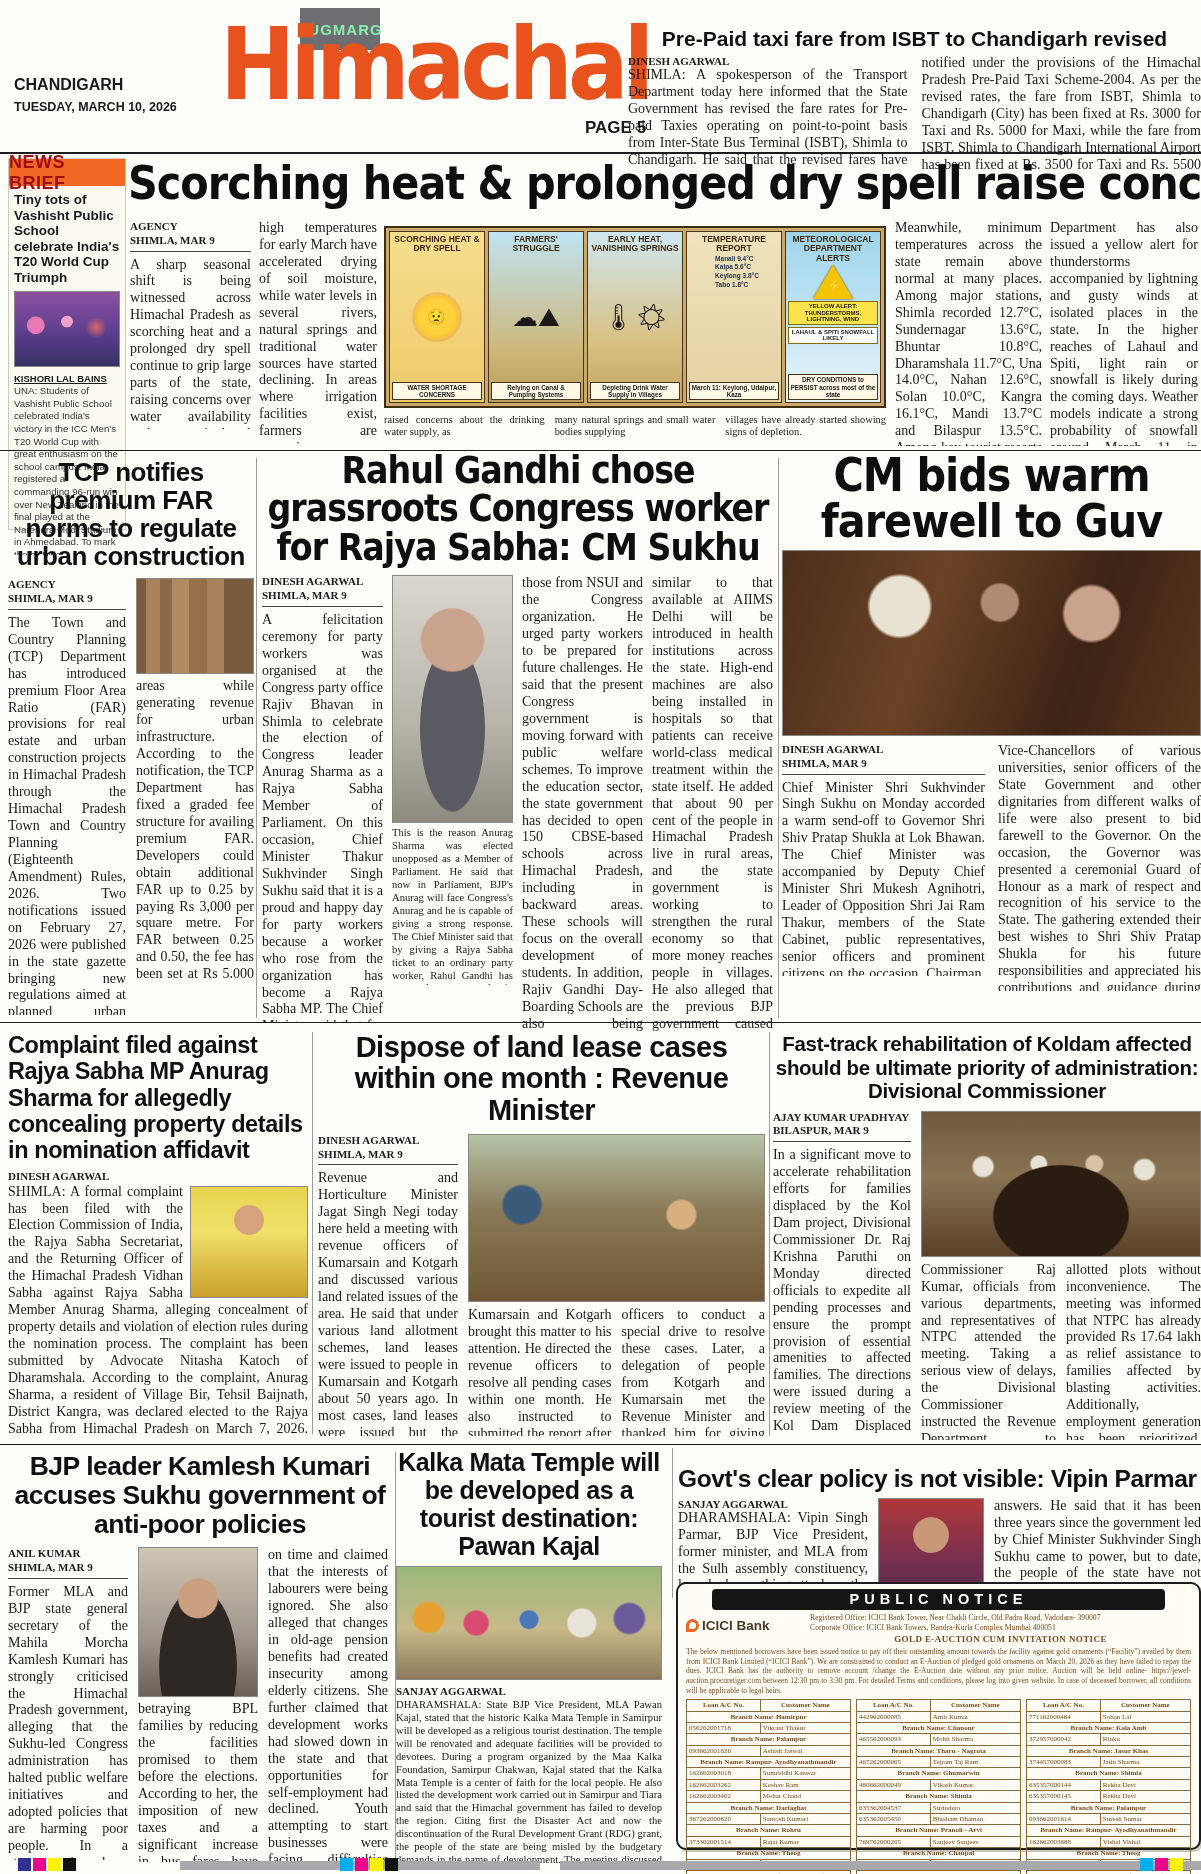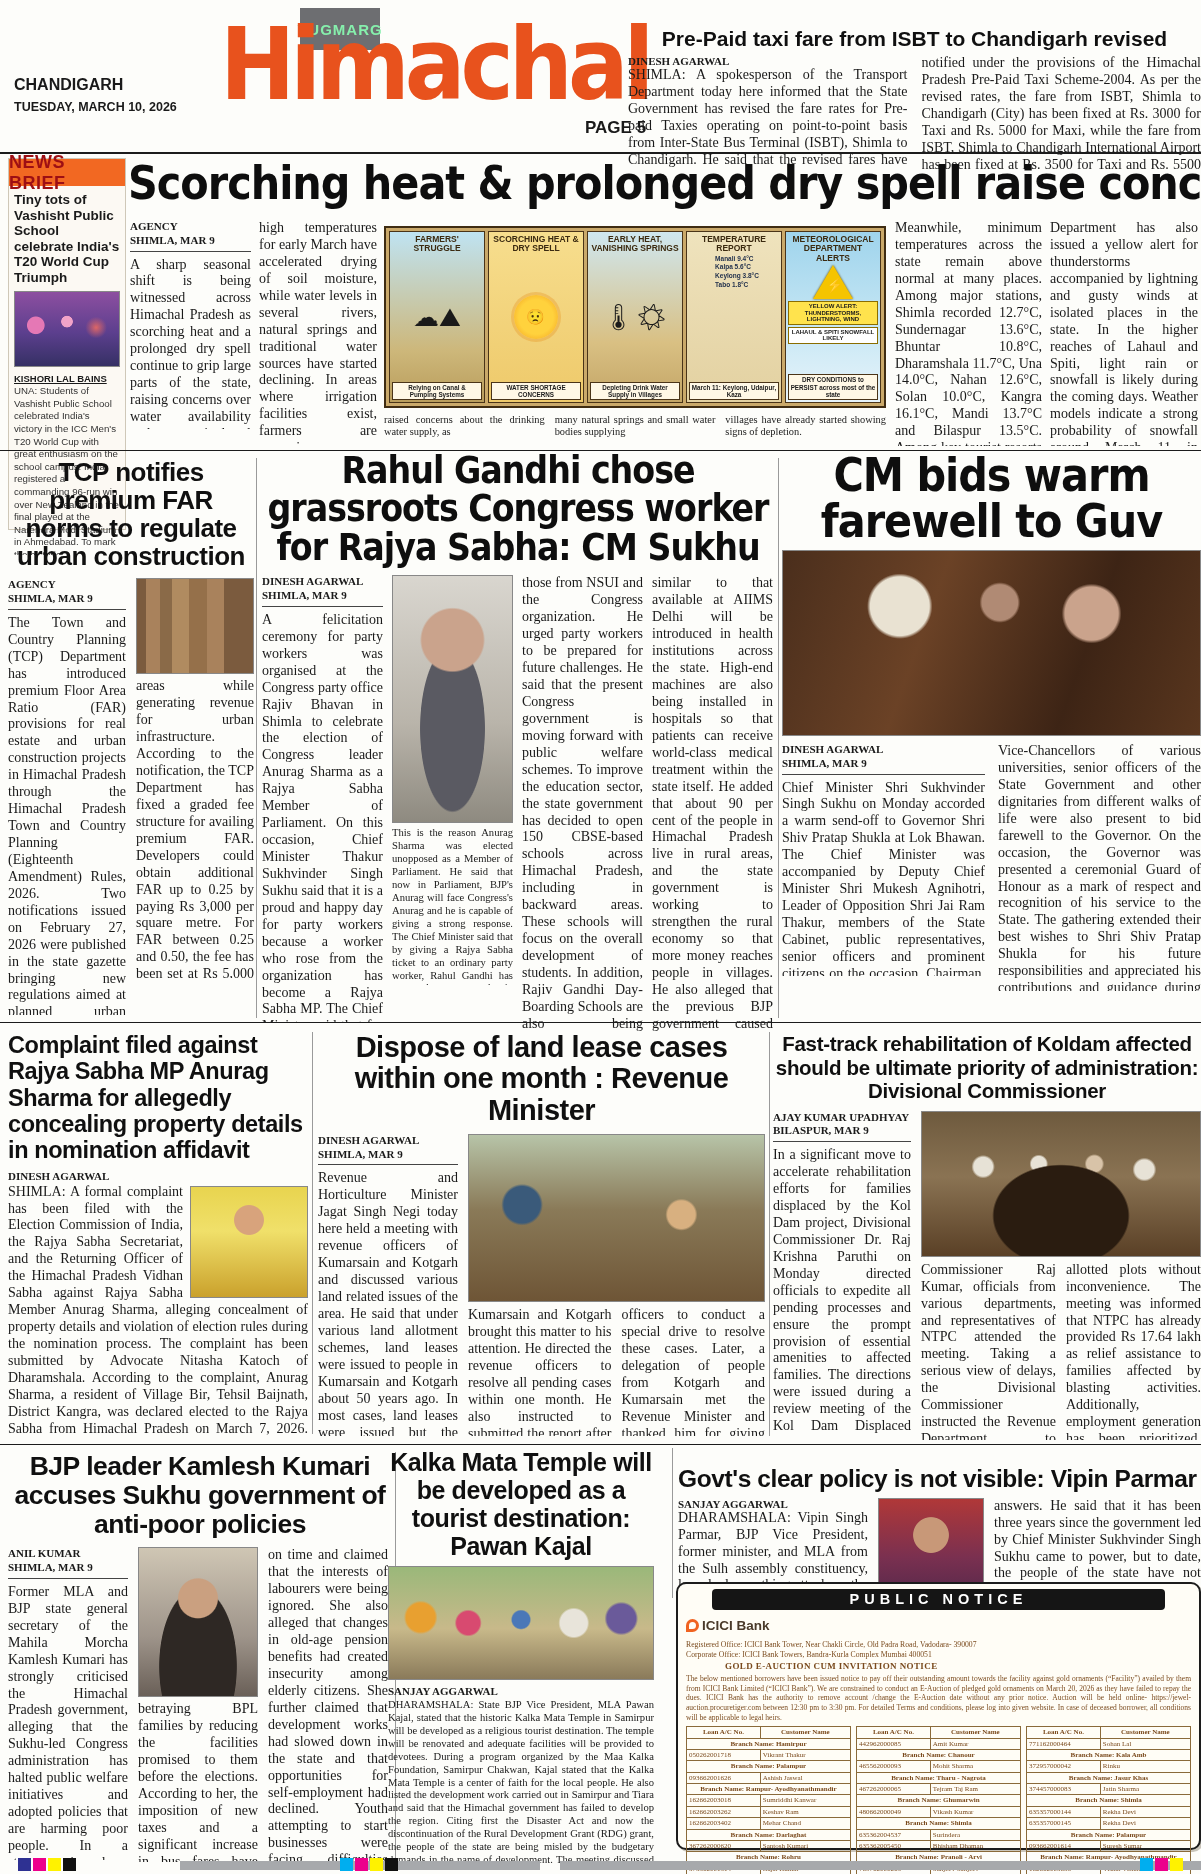--- a/index.html
+++ b/index.html
@@ -112,33 +112,33 @@
   <div class="abs" style="left:130px; top:220px; width:121px; height:226px;">
     <div class="byline">
       <span>AGENCY</span><br>
       <span>SHIMLA, MAR 9</span>
     </div>
     <div class="bt" style="height:172px;">A sharp seasonal shift is being witnessed across Himachal Pradesh as scorching heat and a prolonged dry spell continue to grip large parts of the state, raising concerns over water availability and agricultural activity. The Meteorological Department warned that if the prevailing dry conditions persist, water shortages may intensify in many areas, particularly in rural regions dependent on natural sources. The dry spell has also forced farmers to rely on irrigation systems to sustain standing crops. Unusually</div>
   </div>
   <div class="abs bt" style="left:259px; top:220px; width:118px; height:224px;">high temperatures for early March have accelerated drying of soil moisture, while water levels in several rivers, natural springs and traditional water sources have started declining. In areas where irrigation facilities exist, farmers are managing cultivation through canals and pumping systems. However, large parts of the state still rely on rain-fed agriculture, and farmers in such regions are facing difficulties due to the absence of rainfall. Agricultural experts say that the early rise in temperatures may affect crop growth and productivity if the dry conditions persist. The rising heat has also</div>
 
   <div class="abs comic" style="left:384px; top:226px; width:502px; height:182px;">
+    <div class="panel" style="background:linear-gradient(180deg,#f7de8e 0%,#eec96a 100%);">
+      <div class="ptitle">SCORCHING HEAT &amp; DRY SPELL</div>
+      <div class="part">
+        <div style="width:44px;height:44px;border-radius:50%;background:radial-gradient(circle,#ffd23d 55%,#f39c1d 100%);box-shadow:0 0 0 3px #e8901a55; display:flex;align-items:center;justify-content:center;font-size:15px;">😟</div>
+      </div>
+      <div class="pfoot">WATER SHORTAGE CONCERNS</div>
+    </div>
     <div class="panel" style="background:linear-gradient(180deg,#bfe3f2 0%,#cdb77a 70%,#b99d5c 100%);">
       <div class="ptitle">FARMERS' STRUGGLE</div>
       <div class="part">
           <span style="font-size:26px;">☁⛰</span>
         </div>
       <div class="pfoot">Relying on Canal &amp; Pumping Systems</div>
-    </div>
-    <div class="panel" style="background:linear-gradient(180deg,#f7de8e 0%,#eec96a 100%);">
-      <div class="ptitle">SCORCHING HEAT &amp; DRY SPELL</div>
-      <div class="part">
-        <div style="width:44px;height:44px;border-radius:50%;background:radial-gradient(circle,#ffd23d 55%,#f39c1d 100%);box-shadow:0 0 0 3px #e8901a55; display:flex;align-items:center;justify-content:center;font-size:15px;">😟</div>
-      </div>
-      <div class="pfoot">WATER SHORTAGE CONCERNS</div>
     </div>
     <div class="panel" style="background:linear-gradient(180deg,#cfe7f0 0%,#d9c083 65%,#c3a566 100%);">
       <div class="ptitle">EARLY HEAT, VANISHING SPRINGS</div>
       <div class="part">
           <span style="font-size:26px;">🌡☀</span>
         </div>
       <div class="pfoot">Depleting Drink Water Supply in Villages</div>
     </div>
     <div class="panel" style="background:linear-gradient(180deg,#efe3bd 0%,#e3d1a1 100%);">
       <div class="ptitle">TEMPERATURE REPORT</div>
@@ -321,21 +321,21 @@
             radial-gradient(ellipse at 50% 80%, #2e2824 0 46%, transparent 47%),
             linear-gradient(180deg,#cfc6b4 0%,#9e948a 60%,#6a6058 100%);"></div>
         <div class="bt" style="height:168px; margin-top:4px;">betraying BPL families by reducing the facilities promised to them before the elections. According to her, the imposition of new taxes and a significant increase in bus fares have placed an additional burden on poor and middle-class families, while rising inflation has further worsened the situation for common citizens. Kumari said temporary employees were not receiving their salaries</div>
       </div>
       <div class="bt" style="width:120px; height:330px;">on time and claimed that the interests of labourers were being ignored. She also alleged that changes in old-age pension benefits had created insecurity among elderly citizens. She further claimed that development works had slowed down in the state and that opportunities for self-employment had declined. Youth attempting to start businesses were facing difficulties due to reductions in loan-related concessions, she added. Criticising the government's governance model, Kumari said the “system change” promised by Chief Minister Sukhvinder Singh Sukhu had instead resulted in administrative mismanagement. She alleged that the government was focusing on borrowing and expenditure while youth, women and poor citizens felt neglected.</div>
     </div>
   </div>
 
   <div class="rule-v" style="left:395px; top:1452px; height:406px;"></div>
 
-  <div class="abs" style="left:388px; top:1448px; width:266px; height:418px; overflow:hidden;">
+  <div class="abs" style="left:396px; top:1448px; width:266px; height:418px; overflow:hidden;">
     <div class="sanshead" style="font-size:25px; text-align:center; line-height:1.12; letter-spacing:-.4px;">Kalka Mata Temple will be developed as a tourist destination: Pawan Kajal</div>
     <div class="photo" style="height:114px; margin-top:6px; background:
         radial-gradient(circle at 12% 45%, #e8a030 0 6%, transparent 7%),
         radial-gradient(circle at 30% 50%, #d84a70 0 6%, transparent 7%),
         radial-gradient(circle at 50% 47%, #4a78b8 0 6%, transparent 7%),
         radial-gradient(circle at 70% 50%, #e8e4da 0 7%, transparent 8%),
         radial-gradient(circle at 88% 46%, #6a5a9a 0 6%, transparent 7%),
         linear-gradient(180deg,#9ab87a 0%,#c8b98a 55%,#8a7a5a 100%);"></div>
     <div style="font-weight:bold; font-size:11px; margin-top:5px;">SANJAY AGGARWAL</div>
     <div class="bt-sm" style="height:232px; margin-top:2px;">DHARAMSHALA: State BJP Vice President, MLA Pawan Kajal, stated that the historic Kalka Mata Temple in Samirpur will be developed as a religious tourist destination. The temple will be renovated and adequate facilities will be provided to devotees. During a program organized by the Maa Kalka Foundation, Samirpur Chakwan, Kajal stated that the Kalka Mata Temple is a center of faith for the local people. He also listed the development work carried out in Samirpur and Tiara and said that the Himachal government has failed to develop the region. Citing first the Disaster Act and now the discontinuation of the Rural Development Grant (RDG) grant, the people of the state are being misled by the budgetary demands in the name of development. The meeting discussed development and social work in the area. Kajal presented a cash donation of one lakh rupees to the Kalka Foundation Club. BJP Jayanti Mandal President Ashok Kumar, Roshan Lal Sihotra, Ashwini Kumar, Sahil, Ankit, Anil Kumar, Pradeep Kumar, Ajay Kumar, Jitendra Kumar, Lucky, Kapil, Sunil, Mukesh.</div>
@@ -352,21 +352,21 @@
       </div>
       <div class="photo" style="width:106px; height:108px; background:
           radial-gradient(circle at 50% 34%, #c89878 0 20%, transparent 21%),
           linear-gradient(180deg,#b03838 0%,#7a3050 55%,#50284a 100%);"></div>
       <div class="bt" style="flex:1;">answers. He said that it has been three years since the government led by Chief Minister Sukhvinder Singh Sukhu came to power, but to date, the people of the state have not received the benefits of their rights and promises. Vipin Singh Parmar said that during the elections, the Congress made lofty promises.</div>
     </div>
   </div>
 
   <div class="abs notice" style="left:676px; top:1582px; width:525px; height:268px;">
     <div class="pn-bar">PUBLIC NOTICE</div>
-    <div style="display:flex; gap:6px; align-items:flex-start;flex-direction:column;">
+    <div style="display:flex; gap:6px; align-items:flex-start;">
       <div style="width:118px; padding-top:3px;">
         <span class="icici-mark"></span><span class="icici-name">ICICI Bank</span>
       </div>
       <div class="pn-addr" style="flex:1;">
         <div>Registered Office: ICICI Bank Tower, Near Chakli Circle, Old Padra Road, Vadodara- 390007</div>
         <div>Corporate Office: ICICI Bank Towers, Bandra-Kurla Complex Mumbai 400051</div>
         <div class="pn-sub">GOLD E-AUCTION CUM INVITATION NOTICE</div>
       </div>
     </div>
     <div class="pn-body">The below mentioned borrowers have been issued notice to pay off their outstanding amount towards the facility against gold ornaments (“Facility”) availed by them from ICICI Bank Limited (“ICICI Bank”). We are constrained to conduct an E-Auction of pledged gold ornaments on March 20, 2026 as they have failed to repay the dues. ICICI Bank has the authority to remove account /change the E-Auction date without any prior notice. Auction will be held online- https://jewel-auction.procuretiger.com between 12:30 pm to 3:30 pm. For detailed Terms and conditions, please log into given website. In case of deceased borrower, all conditions will be applicable to legal heirs.</div>

